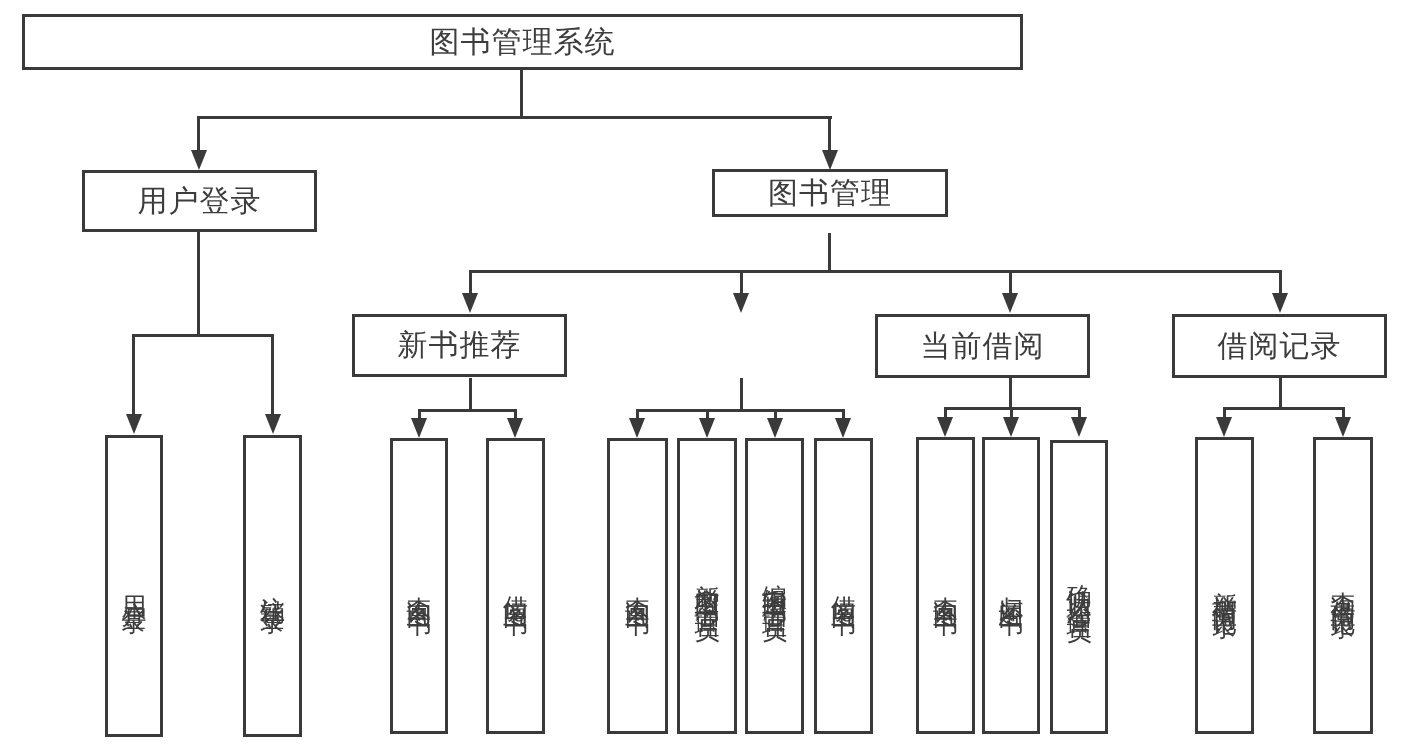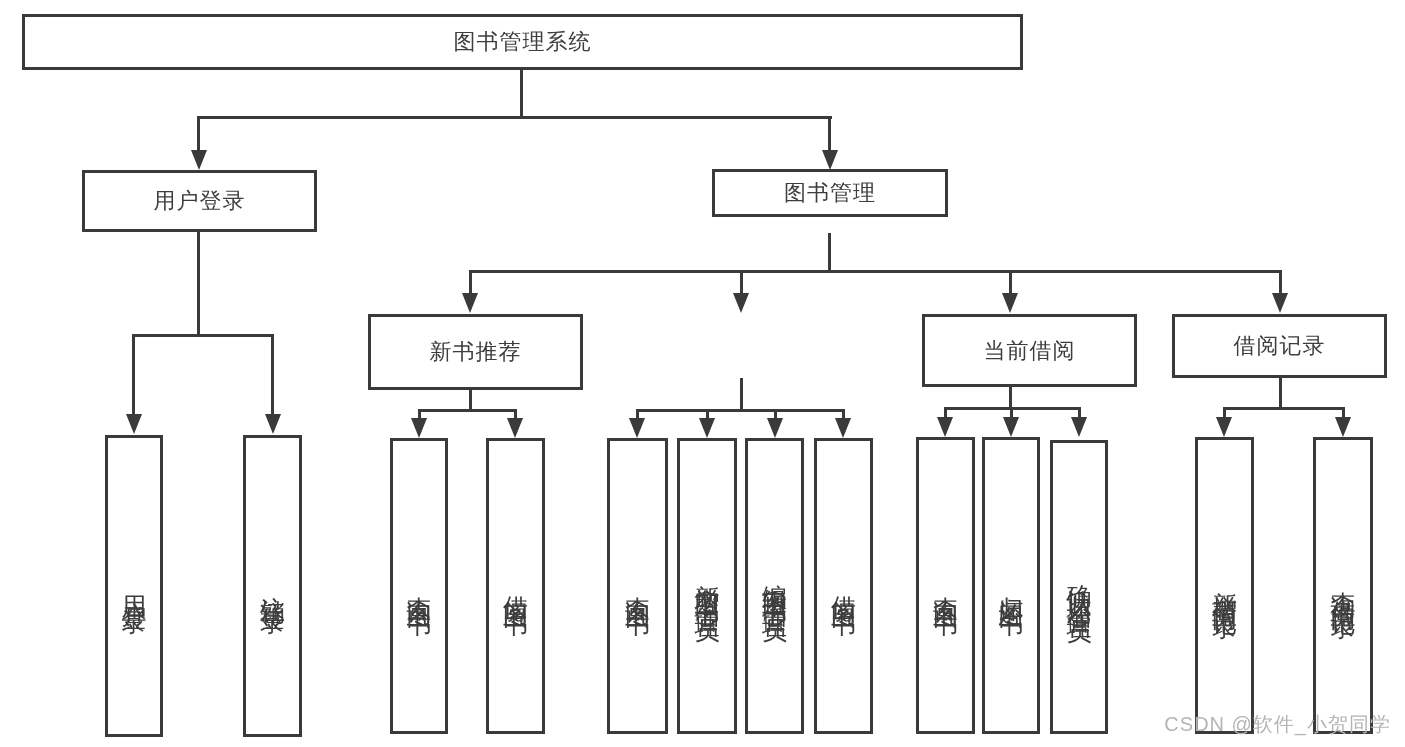--- a/index.html
+++ b/index.html
@@ -4,39 +4,39 @@
 <style>
   html,body{margin:0;padding:0;background:#ffffff;}
   #stage{
     position:relative;width:1405px;height:747px;background:#ffffff;overflow:hidden;
     font-family:"Liberation Sans","DejaVu Sans",sans-serif;
   }
   .node{
     position:absolute;box-sizing:border-box;border:3px solid #3a3a3a;background:#ffffff;
     display:flex;align-items:center;justify-content:center;color:#3d3d3d;
   }
-  .node .lbl{font-size:22px;letter-spacing:1px;white-space:nowrap;}
+  .node .lbl{font-size:30px;letter-spacing:1px;white-space:nowrap;}
   .vnode .lbl{
     writing-mode:vertical-rl;text-orientation:mixed;
     font-size:25px;letter-spacing:5px;line-height:1;white-space:nowrap;
   }
   .vline{position:absolute;width:3px;background:#3a3a3a;}
   .hline{position:absolute;height:3px;background:#3a3a3a;}
   .arr{
     position:absolute;width:0;height:0;
     border-left:8px solid transparent;border-right:8px solid transparent;
     border-top:20px solid #3a3a3a;
   }
   
   #n-root{left:22px;top:14px;width:1001px;height:56px;}
   #n-user-login{left:82px;top:170px;width:235px;height:62px;}
   #n-book-mgmt{left:712px;top:169px;width:236px;height:48px;}
-  #n-nbr{left:368px;top:314px;width:215px;height:76px;}
+  #n-nbr{left:352px;top:314px;width:215px;height:63px;}
   #n-bb{left:633px;top:314px;width:216px;height:64px;}
-  #n-cb{left:922px;top:314px;width:215px;height:73px;}
+  #n-cb{left:875px;top:314px;width:215px;height:64px;}
   #n-br{left:1172px;top:314px;width:215px;height:64px;}
   #n-ul-leaf{left:105px;top:435px;width:58px;height:302px;}
   #n-logout{left:243px;top:435px;width:59px;height:302px;}
   #n-nbr-query{left:390px;top:438px;width:58px;height:296px;}
   #n-nbr-borrow{left:486px;top:438px;width:59px;height:296px;}
   #n-bb-query{left:607px;top:438px;width:61px;height:296px;}
   #n-bb-add{left:677px;top:438px;width:60px;height:296px;}
   #n-bb-edit{left:745px;top:438px;width:59px;height:296px;}
   #n-bb-borrow{left:814px;top:438px;width:59px;height:296px;}
   #n-cb-query{left:916px;top:437px;width:59px;height:297px;}
@@ -165,14 +165,13 @@
   <div class="node vnode" id="n-cb-confirm">
     <span class="lbl">确认归还（管理员）</span>
   </div>
   <div class="node vnode" id="n-br-add">
     <span class="lbl">新增借阅记录</span>
   </div>
   <div class="node vnode" id="n-br-query">
     <span class="lbl">查询借阅记录</span>
   </div>
 
-  <div id="watermark">CSDN @软件_小贺同学</div>
 </div>
 
 </body></html>

